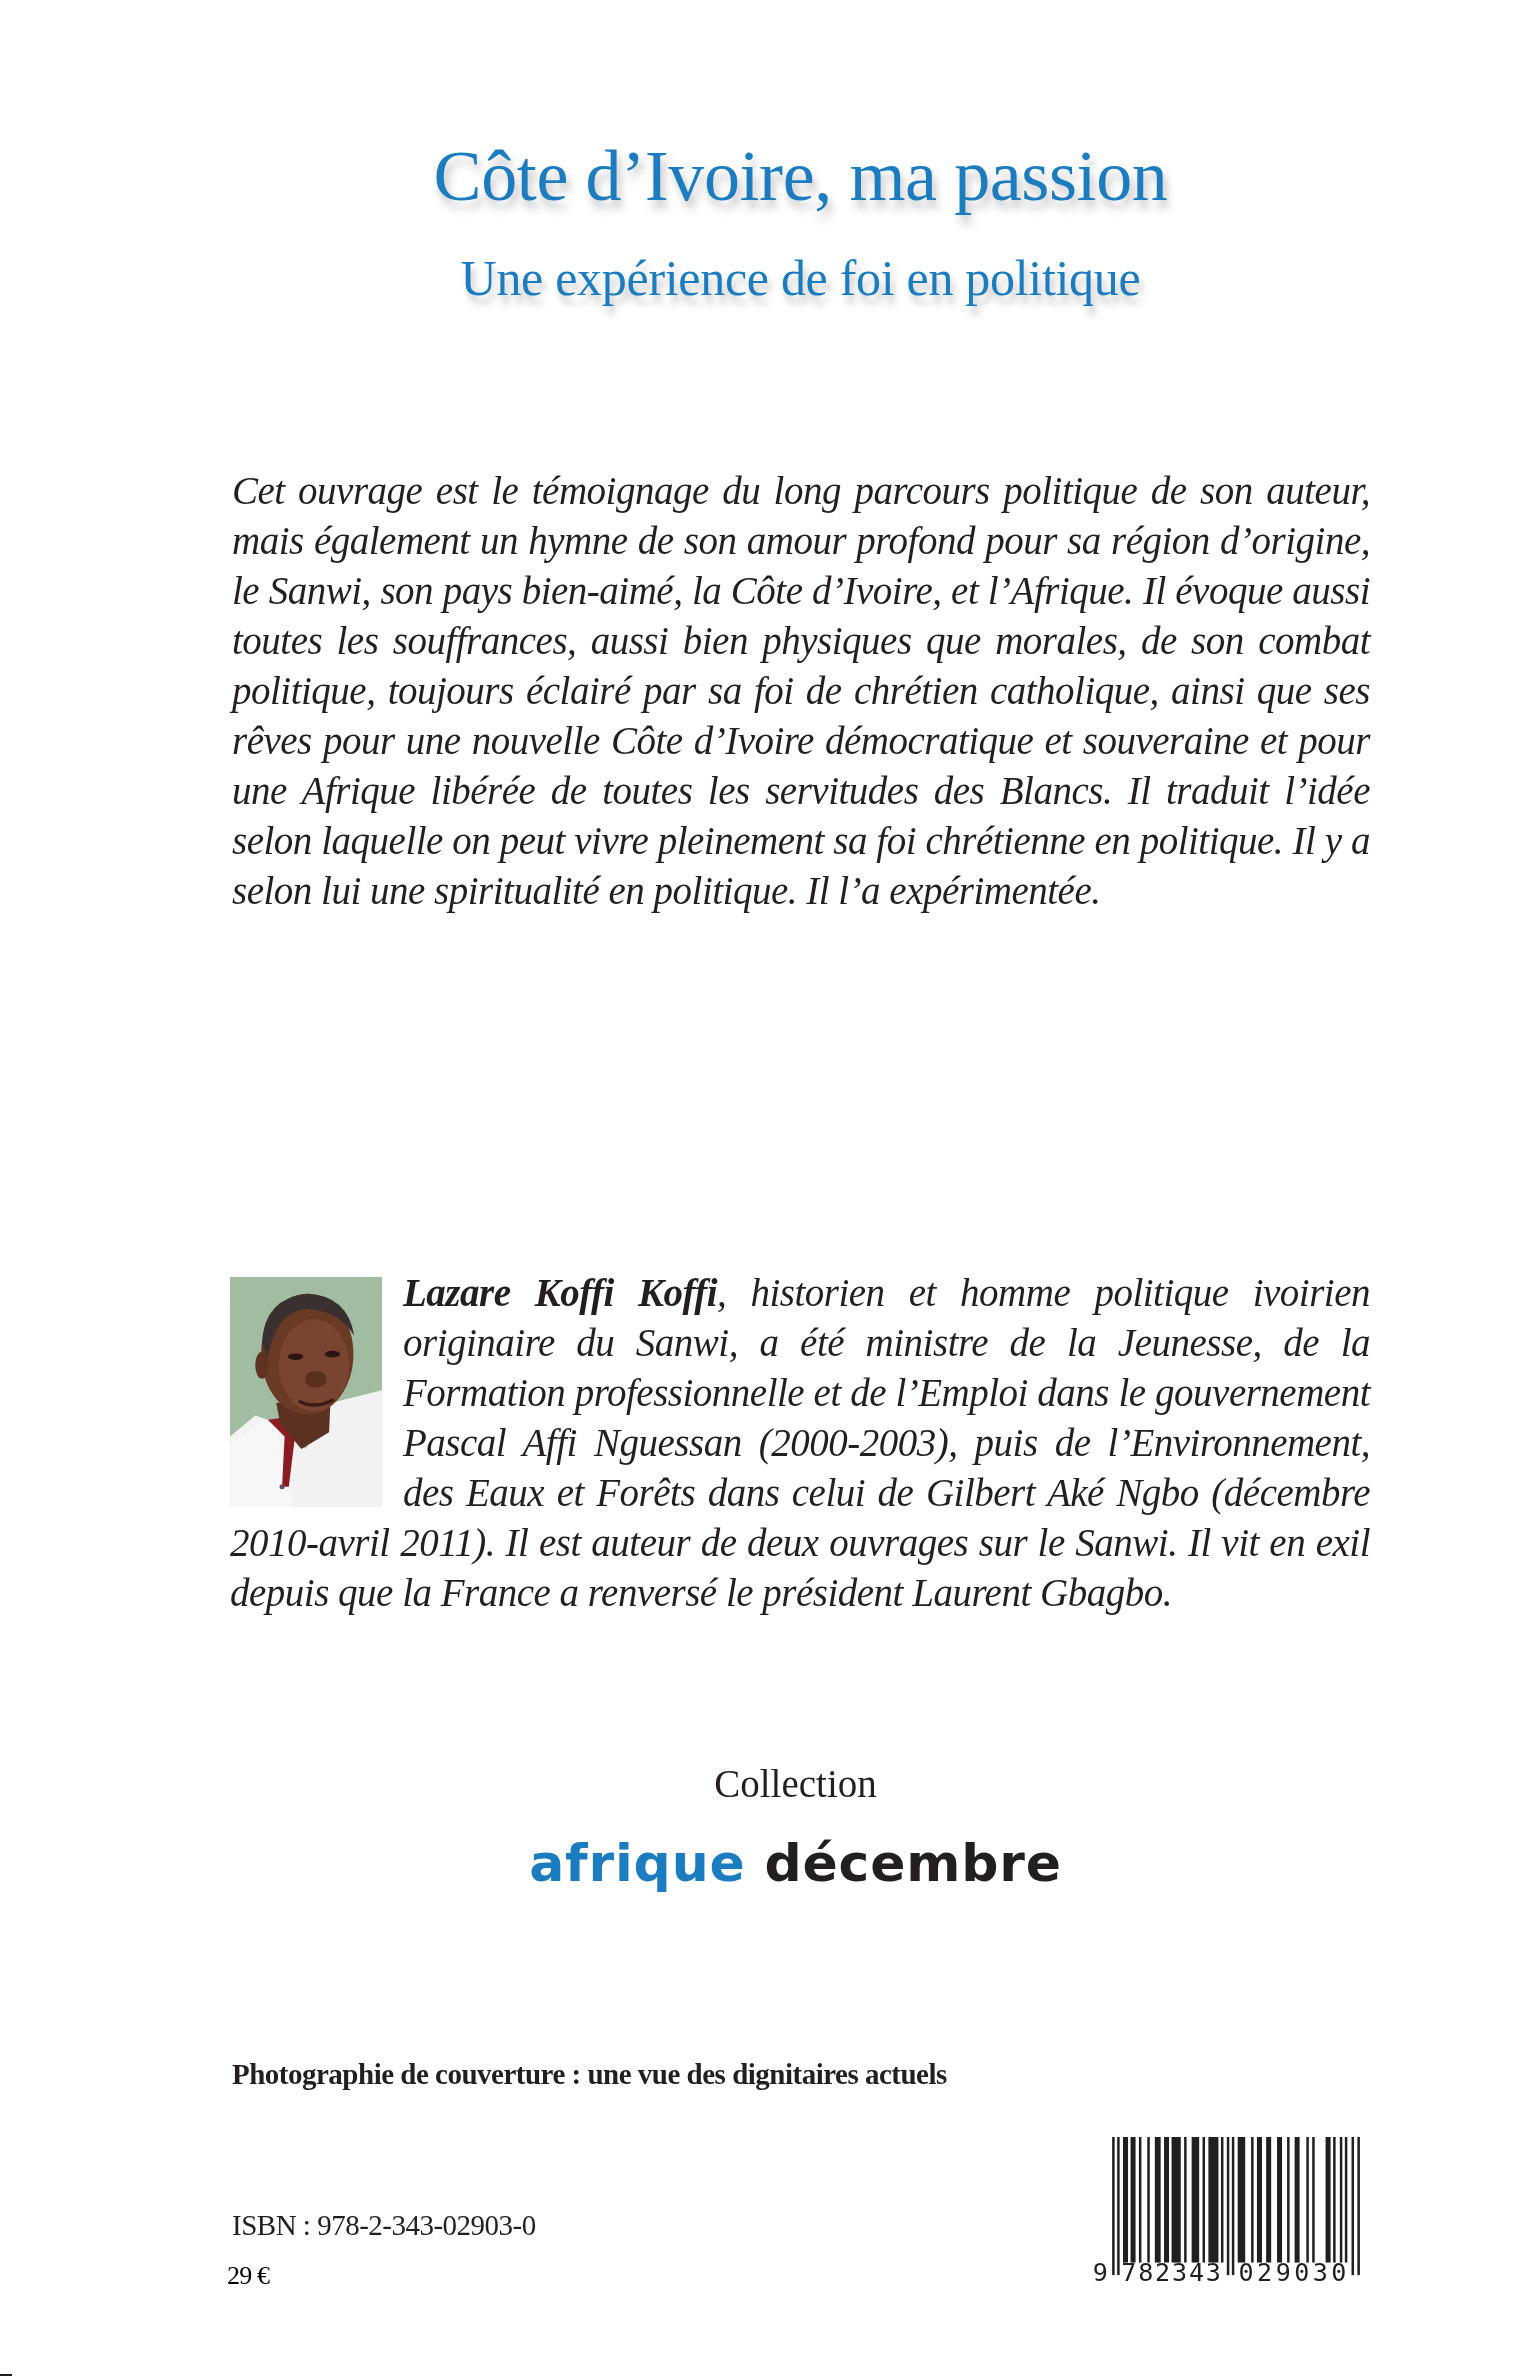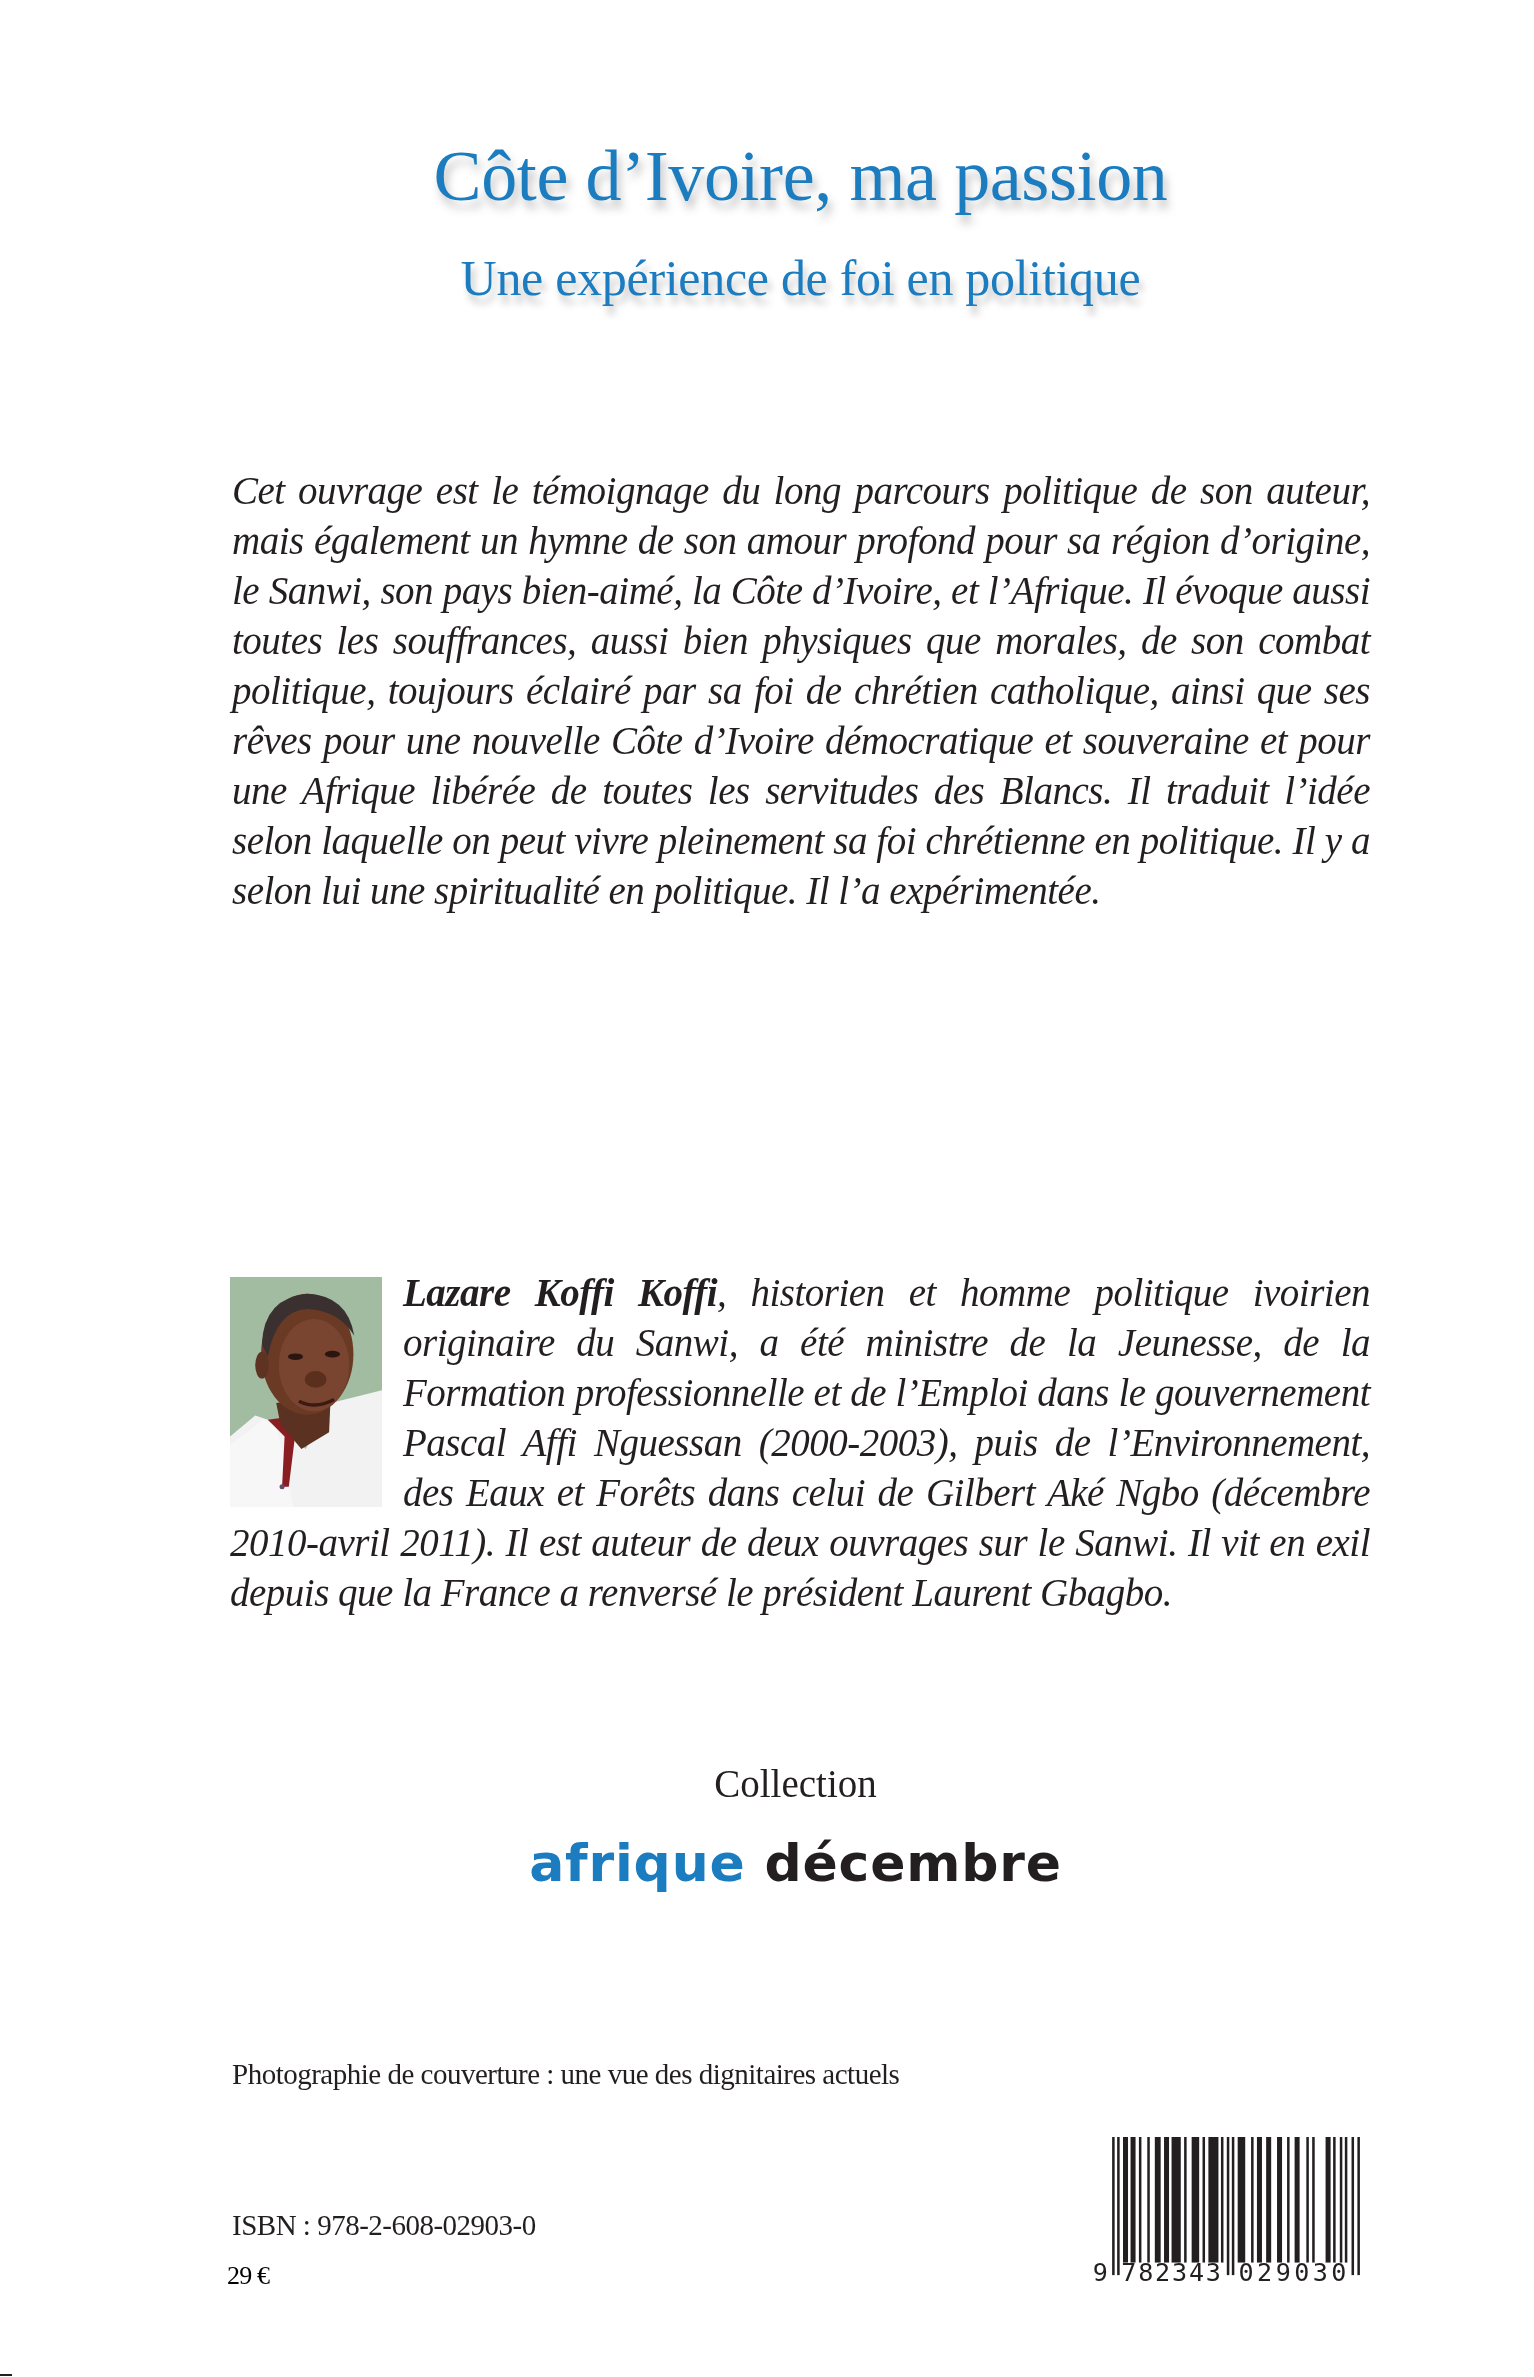--- a/index.html
+++ b/index.html
@@ -105,20 +105,21 @@
 
     
     .credit {
       left: 232px;
       top: 2055px;
       width: 755px;
       font-size: 29px;
       line-height: 38px;
       letter-spacing: -0.5px;
       color: #231f20;
+      font-weight: bold;
     }
     .credit p { margin: 0; }
     .isbn {
       left: 232px;
       top: 2208px;
       font-size: 29px;
       line-height: 34px;
       letter-spacing: -0.5px;
       color: #231f20;
       white-space: nowrap;
@@ -194,21 +195,21 @@
 
 <div class="abs collection-label">Collection</div>
 <div class="abs collection-logo">
   <span class="logo-word-1">afrique</span>
   <span class="logo-word-2">décembre</span>
 </div>
 
 <div class="abs credit">
   <p>Photographie de couverture : une vue des dignitaires actuels</p>
 </div>
-<div class="abs isbn">ISBN : 978-2-608-02903-0</div>
+<div class="abs isbn">ISBN : 978-2-343-02903-0</div>
 <div class="abs price">29 €</div>
 
 <div class="abs barcode">
   <svg width="285" height="149" viewBox="0 0 340 178">
     <g fill="#231f20">
 
       <rect x="25" y="0" width="3" height="165"></rect>
       <rect x="31" y="0" width="3" height="165"></rect>
 
       <rect x="38" y="0" width="6" height="150"></rect>

